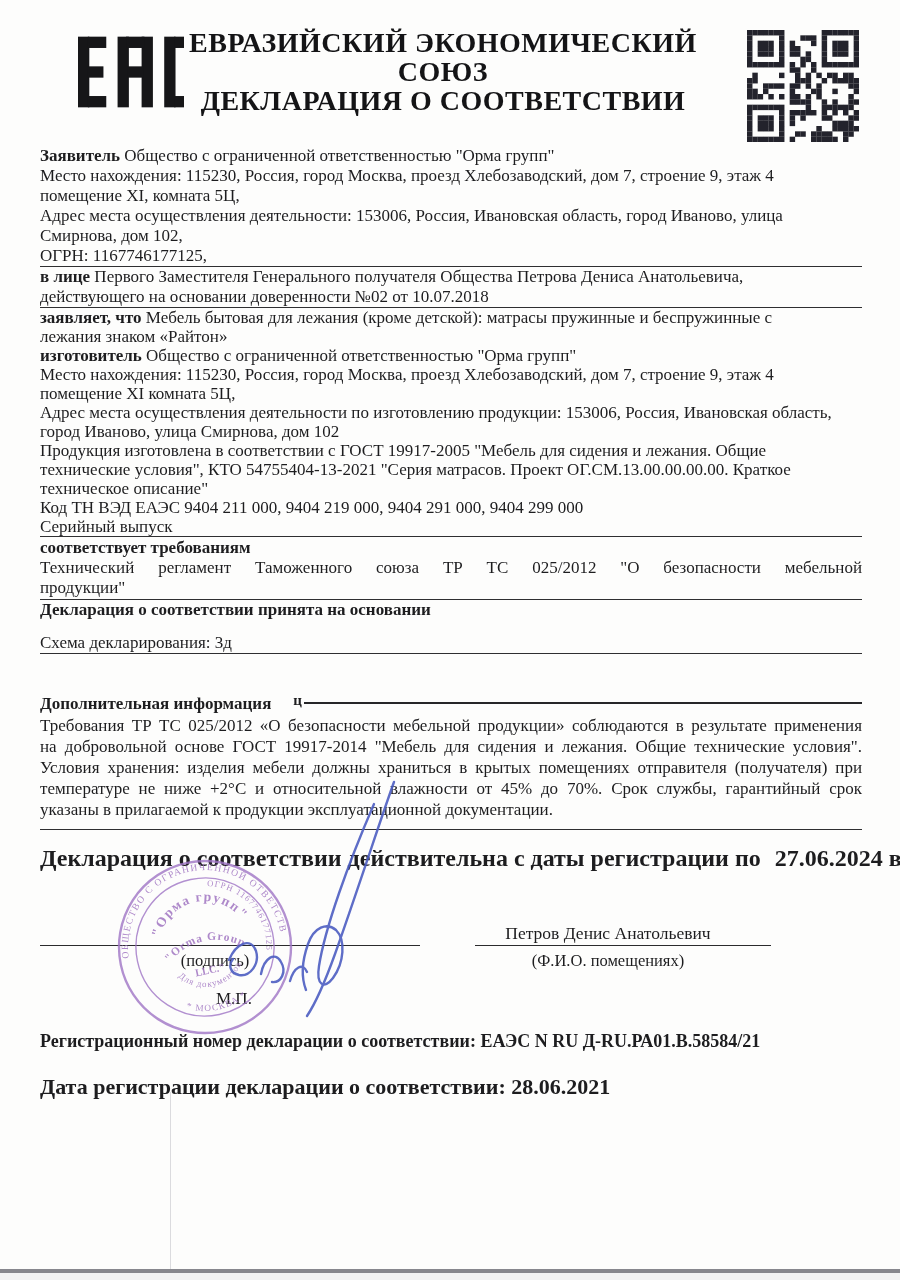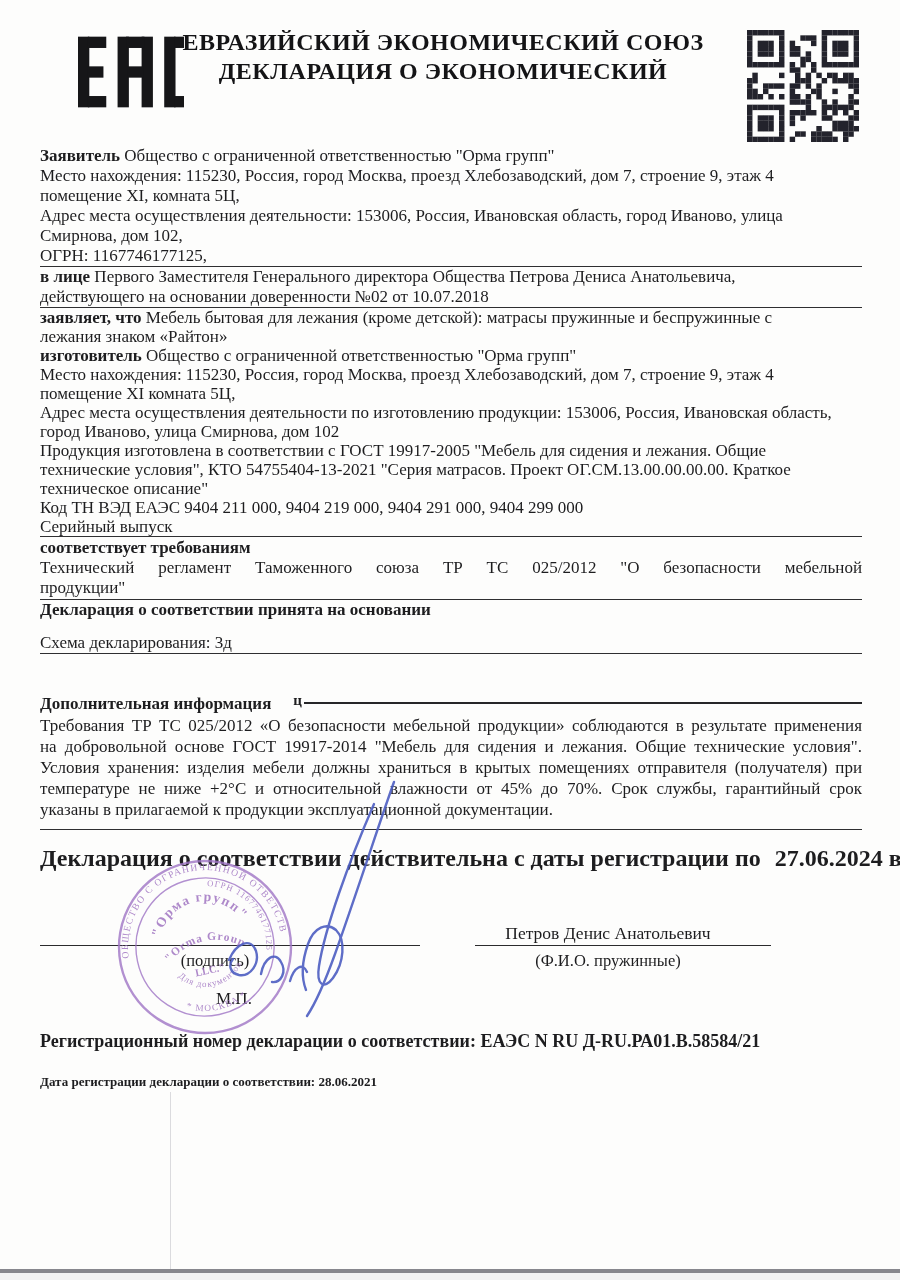--- a/index.html
+++ b/index.html
@@ -6,21 +6,21 @@
   body{
     width:900px;height:1280px;position:relative;
     background:#ffffff;
     font-family:"Liberation Serif","DejaVu Serif",serif;
     color:#1d1d1f;overflow:hidden;
   }
   .page{position:absolute;inset:0;background:#fdfdfc;}
   
   .eac-logo{position:absolute;left:78px;top:25px;width:106px;height:94px;}
   .title-block{position:absolute;left:168px;top:28px;width:550px;text-align:center;
-    font-weight:bold;font-size:24px;line-height:29px;letter-spacing:.5px;color:#141416;}
+    font-weight:bold;font-size:28px;line-height:29px;letter-spacing:.5px;color:#141416;}
   .qr{position:absolute;left:747px;top:30px;width:112px;height:112px;}
   
   .main{position:absolute;left:40px;top:146px;width:822px;font-size:17px;}
   .tline{line-height:20px;white-space:nowrap;}
   .lh19 .tline{line-height:19px;}
   .lh21 .tline{line-height:21px;}
   b.lead{font-weight:bold;}
   .heading{font-weight:bold;line-height:20px;}
   .rule{border:none;border-top:1.8px solid #2f2f31;margin:0;height:0;}
   .sec{padding:0;}
@@ -48,21 +48,21 @@
   .sig-name-box{position:absolute;left:475px;top:922px;width:296px;height:24px;
     border-bottom:1.9px solid #2b2b2d;text-align:center;font-size:17.5px;line-height:22px;
     white-space:nowrap;padding-right:30px;box-sizing:border-box;}
   .sig-label-right{position:absolute;left:475px;top:951px;width:266px;text-align:center;
     font-size:16.5px;}
   .stamp{position:absolute;left:114px;top:856px;width:182px;height:182px;
     transform:rotate(-12deg);opacity:.8;}
   .signature{position:absolute;left:193px;top:776px;width:232px;height:248px;}
   
   .reg-number{position:absolute;left:40px;top:1031px;font-size:18px;font-weight:bold;white-space:nowrap;}
-  .reg-date{position:absolute;left:40px;top:1074px;font-size:13px;font-weight:bold;white-space:nowrap;}
+  .reg-date{position:absolute;left:40px;top:1074px;font-size:22px;font-weight:bold;white-space:nowrap;}
   
   .artifact-vline{position:absolute;left:170px;top:1092px;width:1px;height:178px;background:#dbdbde;}
   .artifact-bottom{position:absolute;left:0;top:1269px;width:900px;height:4px;background:#87878d;}
   .artifact-bottom2{position:absolute;left:0;top:1273px;width:900px;height:7px;background:#f2f2f3;}
 </style>
 </head>
 <body>
 
 <div class="page">
 
@@ -77,21 +77,21 @@
       <rect x="68" y="0" width="26" height="16"></rect>
       <rect x="70" y="42" width="22" height="16"></rect>
       <rect x="122" y="0" width="16" height="100"></rect>
       <rect x="136" y="0" width="14" height="16"></rect>
       <rect x="136" y="84" width="14" height="16"></rect>
     </g>
   </svg>
 
   <div class="title-block">
     <div>ЕВРАЗИЙСКИЙ ЭКОНОМИЧЕСКИЙ СОЮЗ</div>
-    <div>ДЕКЛАРАЦИЯ О ЭКОНОМИЧЕСКИЙ</div>
+    <div>ДЕКЛАРАЦИЯ О СООТВЕТСТВИИ</div>
   </div>
 
   <svg class="qr" id="qr-svg" viewBox="0 0 112 112" fill="#23232c">
       <rect x="0.00" y="0.00" width="5.45" height="5.45"></rect>
       <rect x="5.33" y="0.00" width="5.45" height="5.45"></rect>
       <rect x="10.67" y="0.00" width="5.45" height="5.45"></rect>
       <rect x="16.00" y="0.00" width="5.45" height="5.45"></rect>
       <rect x="21.33" y="0.00" width="5.45" height="5.45"></rect>
       <rect x="26.67" y="0.00" width="5.45" height="5.45"></rect>
       <rect x="32.00" y="0.00" width="5.45" height="5.45"></rect>
@@ -321,21 +321,21 @@
           <div class="tline">помещение XI, комната 5Ц,</div>
           <div class="tline">Адрес места осуществления деятельности: 153006, Россия, Ивановская область, город Иваново, улица</div>
           <div class="tline">Смирнова, дом 102,</div>
           <div class="tline">ОГРН: 1167746177125,</div>
         </div>
     </div>
 
     <div class="rule"></div>
 
     <div class="sec">
-      <div class="tline"><b class="lead">в лице</b><span> Первого Заместителя Генерального директора Общества Петрова Дениса Анатольевича,</span></div>
+      <div class="tline"><b class="lead">в лице</b><span> Первого Заместителя Генерального получателя Общества Петрова Дениса Анатольевича,</span></div>
       <div>
           <div class="tline">действующего на основании доверенности №02 от 10.07.2018</div>
         </div>
     </div>
 
     <div class="rule"></div>
 
     <div class="sec lh19">
       <div class="tline"><b class="lead">заявляет, что</b><span> Мебель бытовая для лежания (кроме детской): матрасы пружинные и беспружинные с</span></div>
       <div>
@@ -393,21 +393,21 @@
 
     <div class="validity">
       <b>Декларация о соответствии действительна с даты регистрации по</b><span class="wide-gap"></span><b>27.06.2024</b> <b>включительно</b>
     </div>
   </div>
 
   <div class="sig-line-left"></div>
   <div class="sig-label-left">(подпись)</div>
   <div class="mp">М.П.</div>
   <div class="sig-name-box">Петров Денис Анатольевич</div>
-  <div class="sig-label-right">(Ф.И.О. пружинные)</div>
+  <div class="sig-label-right">(Ф.И.О. помещениях)</div>
 
   <svg class="stamp" viewBox="-91 -91 182 182">
     <defs>
       <path id="st-top" d="M -77,0 A 77,77 0 0 1 77,0"></path>
       <path id="st-bot" d="M -64,0 A 64,64 0 0 0 64,0"></path>
       <path id="st-right" d="M 10,-60 A 60,60 0 0 1 52,32"></path>
       <path id="st-in-top" d="M -46,0 A 46,46 0 0 1 46,0"></path>
       <path id="st-in-mid" d="M -40,10 A 58,58 0 0 1 40,10"></path>
       <path id="st-in-bot" d="M -40,0 A 40,40 0 0 0 40,0"></path>
     </defs>

